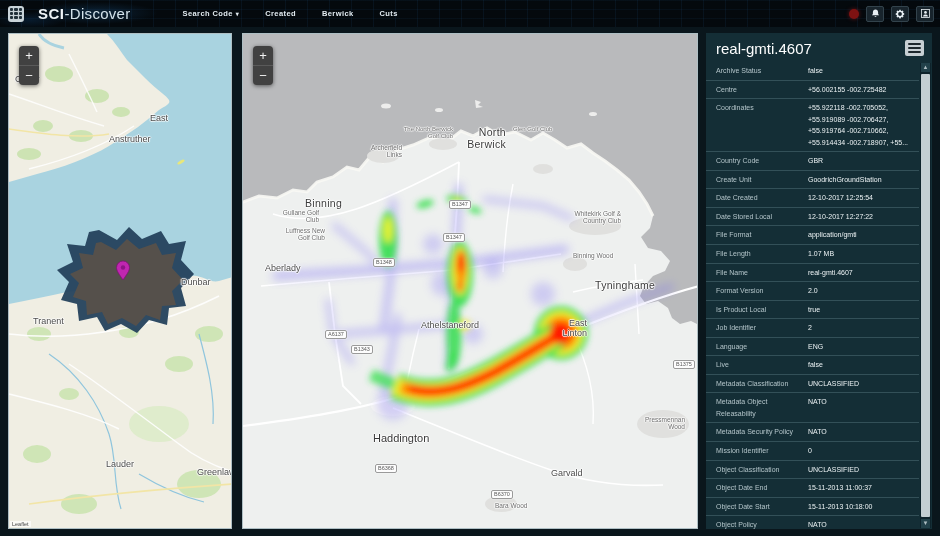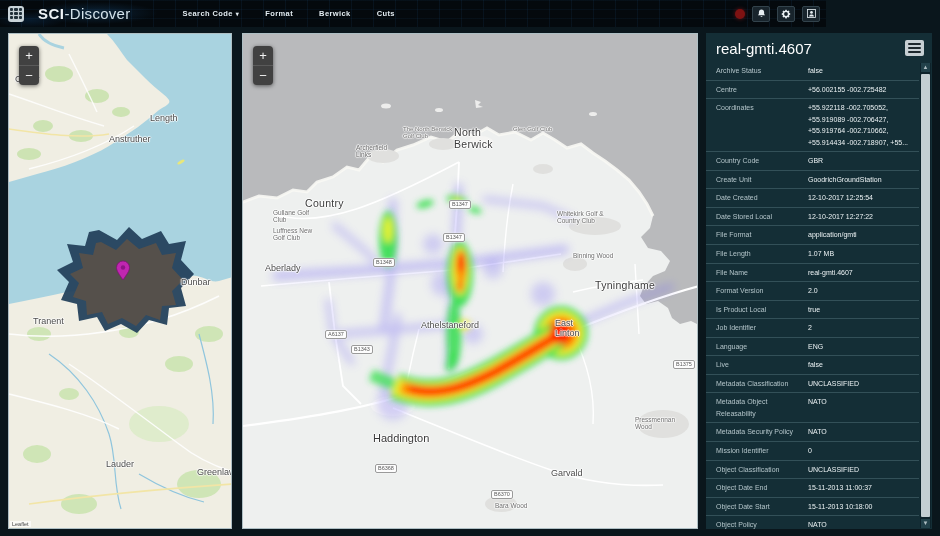--- a/index.html
+++ b/index.html
@@ -1,18 +1,18 @@
 <!DOCTYPE html>
 <html><head>
 <meta charset="utf-8">
 <style>
   html,body{margin:0;padding:0;width:940px;height:536px;overflow:hidden;background:#0a161c;
     font-family:"Liberation Sans",sans-serif;-webkit-font-smoothing:antialiased;}
   
-  .topbar{position:absolute;left:0;top:0;width:826px;height:27px;
+  .topbar{position:absolute;left:0;top:0;width:940px;height:27px;
     background:#04090d;
     background-image:
       radial-gradient(90px 16px at 95px 13px, rgba(30,100,160,.30), transparent 70%),
       radial-gradient(50px 12px at 30px 20px, rgba(20,80,140,.25), transparent 70%),
       repeating-linear-gradient(90deg, transparent 0 21px, rgba(28,80,130,.14) 21px 22px),
       repeating-linear-gradient(0deg, transparent 0 8px, rgba(28,80,130,.10) 8px 9px);
     display:flex;align-items:center;}
   .appgrid{width:16px;height:16px;margin-left:8px;background:#c9d3d8;border-radius:3px;
     display:grid;grid-template-columns:repeat(3,1fr);grid-template-rows:repeat(3,1fr);
     padding:2px;box-sizing:border-box;gap:1px;cursor:pointer;}
@@ -41,21 +41,21 @@
     cursor:pointer;user-select:none;}
   .zoomctl .zbtn:first-child{border-bottom:1px solid #5a5a5a;}
   
   .ml{position:absolute;color:#4d4d4d;font-size:8px;white-space:nowrap;z-index:20;
     text-shadow:-1px 0 1px #fff,1px 0 1px #fff,0 -1px 1px #fff,0 1px 1px #fff;}
   .ml.sm{font-size:6.5px;color:#6e6e6e;}
   .ml.xs{font-size:6px;color:#777;}
   .ml.md{font-size:9px;}
   .ml.lg{font-size:10.5px;color:#3c3c3c;letter-spacing:.3px;}
   .ml.xl{font-size:11px;color:#383838;margin-top:34px;}
-  .ml.wrap{white-space:normal;text-align:left;line-height:1.15;}
+  .ml.wrap{white-space:normal;text-align:right;line-height:1.15;}
   .badge{position:absolute;background:#fdfdfd;border:1px solid #9a9a9a;border-radius:2px;
     font-size:5.5px;color:#5a5a5a;padding:0px 2px;line-height:7px;z-index:20;
     box-shadow:0 0 2px rgba(255,255,255,.8);}
   .attr{position:absolute;left:1px;bottom:1px;font-size:5.5px;color:#444;
     background:rgba(255,255,255,.65);padding:0 2px;z-index:25;}
   
   .dtitle{height:26px;display:flex;align-items:center;padding:2px 8px 0 10px;}
   .dtitle .tx{color:#fdfefe;font-size:15px;font-weight:400;flex:1;}
   .hamburger{width:19px;height:16px;background:#c7cfd3;border-radius:2px;display:flex;flex-direction:column;
     justify-content:center;gap:2px;padding:0 3px;box-sizing:border-box;cursor:pointer;}
@@ -82,21 +82,21 @@
       <i></i>
       <i></i>
       <i></i>
       <i></i>
       <i></i>
       <i></i>
   </div>
   <div class="logo"><b>SCI</b><span class="rest">-Discover</span></div>
   <div class="menu">
     <span class="mitem"><span>Search Code</span><span class="caret">▾</span></span>
-    <span class="mitem">Format</span>
+    <span class="mitem">Created</span>
     <span class="mitem">Berwick</span>
     <span class="mitem">Cuts</span>
   </div>
   <div class="tb-right">
     <span class="statusdot"></span>
     <span class="tbbtn">
       <svg width="9" height="9" viewBox="0 0 10 10">
           <path d="M5 0.6c-1.8 0-2.9 1.3-2.9 3v2L1 7h8L7.9 5.6v-2c0-1.7-1.1-3-2.9-3z M4 8a1 1 0 0 0 2 0z" fill="#e7eef2"></path>
         </svg>
     </span>
@@ -167,21 +167,21 @@
     <g transform="translate(114,246)">
       <path d="M0,0 C-4,-6 -6.5,-9 -6.5,-12.5 A6.5,6.5 0 1 1 6.5,-12.5 C6.5,-9 4,-6 0,0 Z" fill="#c026b0" stroke="#7c1173" stroke-width="0.8"></path>
       <circle cx="0" cy="-12.5" r="2.2" fill="#8e1586"></circle>
     </g>
   </svg>
   <div class="zoomctl">
     <div class="zbtn">+</div>
     <div class="zbtn">−</div>
   </div>
   <span class="ml md" style="left:6px;top:40px;">Cupar</span>
-  <span class="ml md" style="left:141px;top:79px;">Length</span>
+  <span class="ml md" style="left:141px;top:79px;">East</span>
   <span class="ml md" style="left:100px;top:100px;">Anstruther</span>
   <span class="ml md" style="left:24px;top:282px;">Tranent</span>
   <span class="ml md" style="left:172px;top:243px;">Dunbar</span>
   <span class="ml md" style="left:97px;top:425px;">Lauder</span>
   <span class="ml md" style="left:188px;top:433px;">Greenlaw</span>
   <span class="attr">Leaflet</span>
 </div>
 
 <div class="panel" id="centermap">
   <svg class="maplayer" width="456" height="496" viewBox="0 0 456 496">
@@ -279,21 +279,21 @@
         <path d="M166,354 C196,363 224,352 252,338 C274,326 292,314 314,302" stroke="#ff1e00" stroke-width="7" fill="none"></path>
         <circle cx="318" cy="299" r="11" fill="#ff1e00"></circle>
       </g>
     </g>
   </svg>
   <div class="zoomctl">
     <div class="zbtn">+</div>
     <div class="zbtn">−</div>
   </div>
   <span class="ml lg wrap" style="left:211px;top:92px;width:52px;">North Berwick</span>
-  <span class="ml lg" style="left:62px;top:163px;">Country</span>
+  <span class="ml lg" style="left:62px;top:163px;">Binning</span>
   <span class="ml sm wrap" style="left:30px;top:175px;width:46px;">Gullane Golf Club</span>
   <span class="ml sm wrap" style="left:30px;top:193px;width:52px;">Luffness New Golf Club</span>
   <span class="ml md" style="left:22px;top:229px;">Aberlady</span>
   <span class="ml sm wrap" style="left:113px;top:110px;width:46px;">Archerfield Links</span>
   <span class="ml xs wrap" style="left:160px;top:92px;width:50px;">The North Berwick Golf Club</span>
   <span class="ml xs" style="left:270px;top:92px;">Glen Golf Club</span>
   <span class="ml sm wrap" style="left:314px;top:176px;width:64px;">Whitekirk Golf &amp; Country Club</span>
   <span class="ml sm" style="left:330px;top:218px;">Binning Wood</span>
   <span class="ml lg" style="left:352px;top:245px;">Tyninghame</span>
   <span class="ml md" style="left:178px;top:286px;">Athelstaneford</span>

